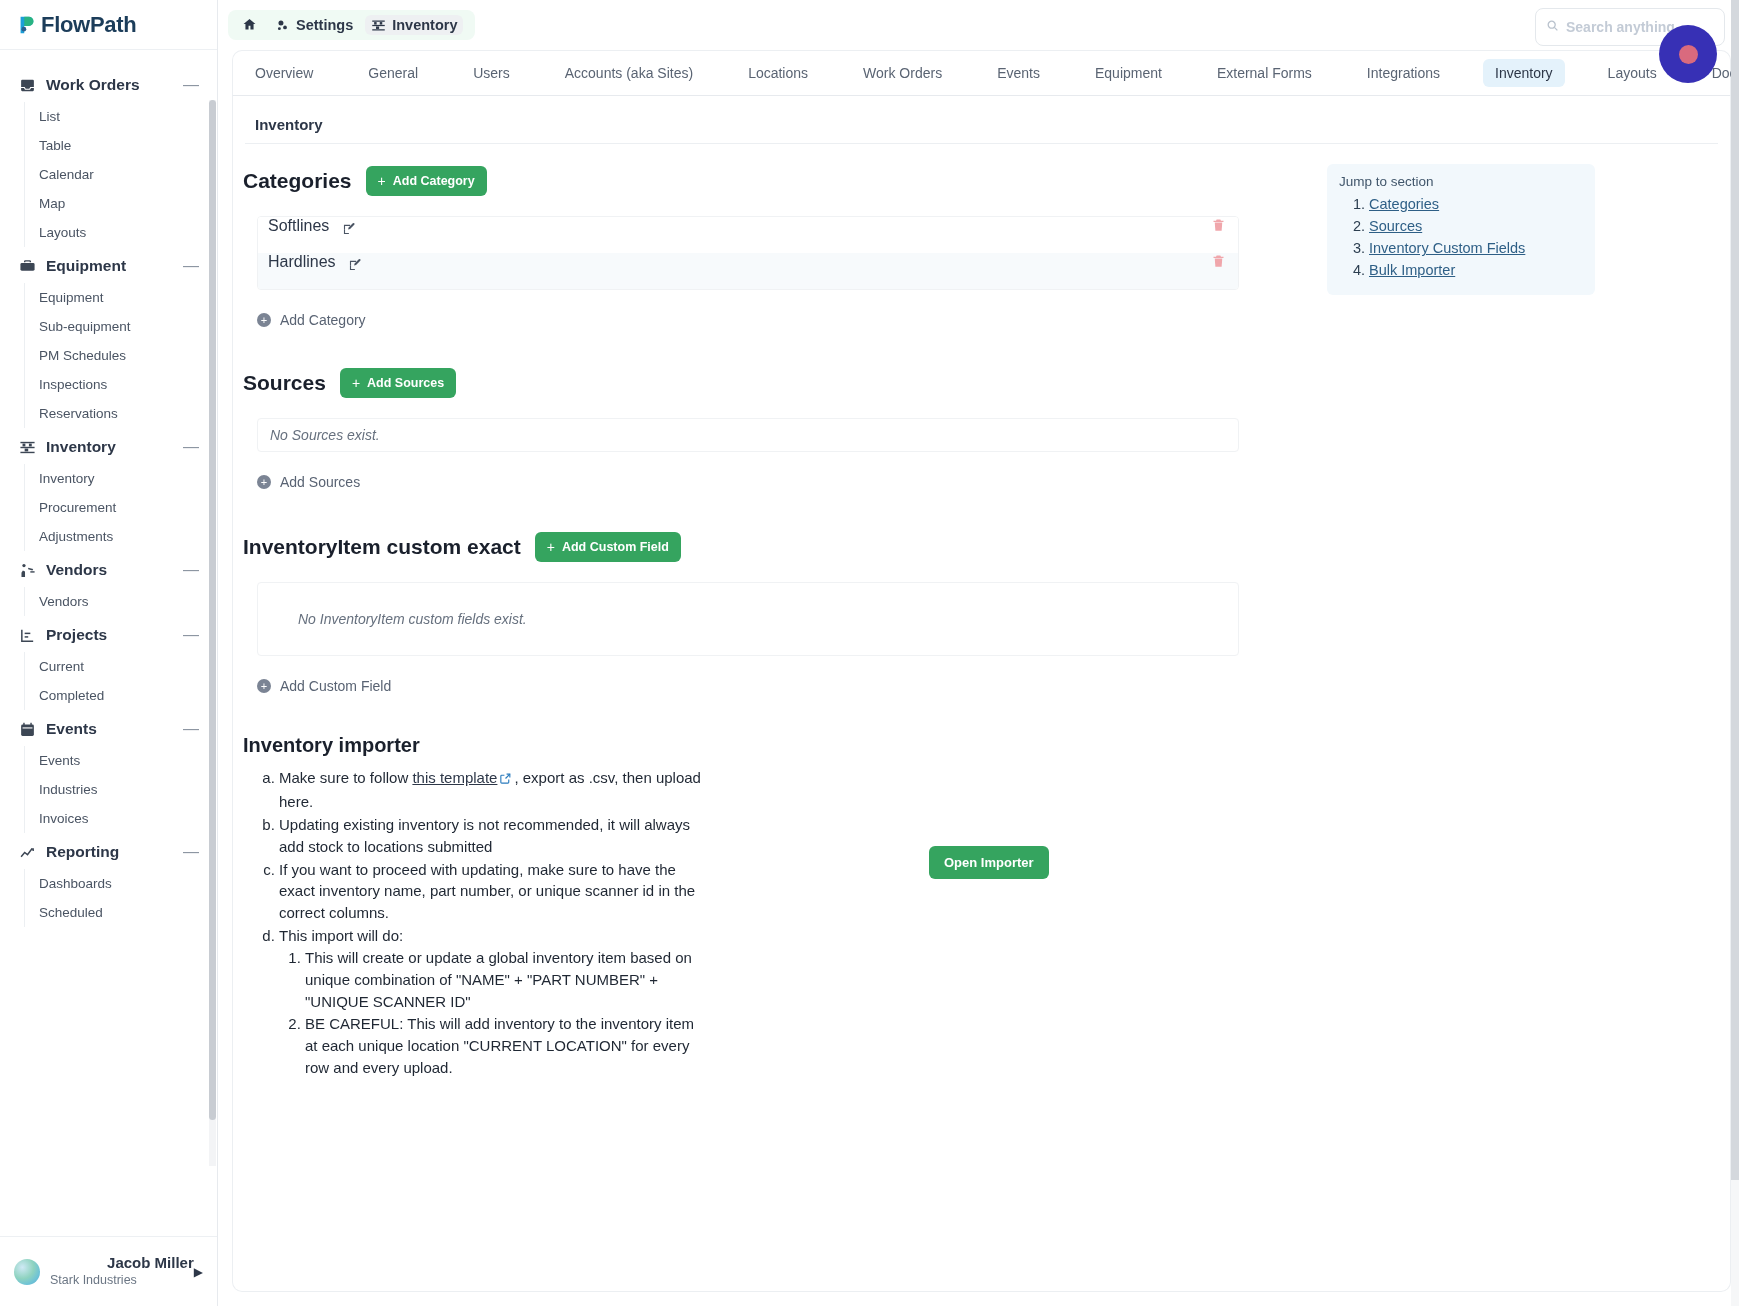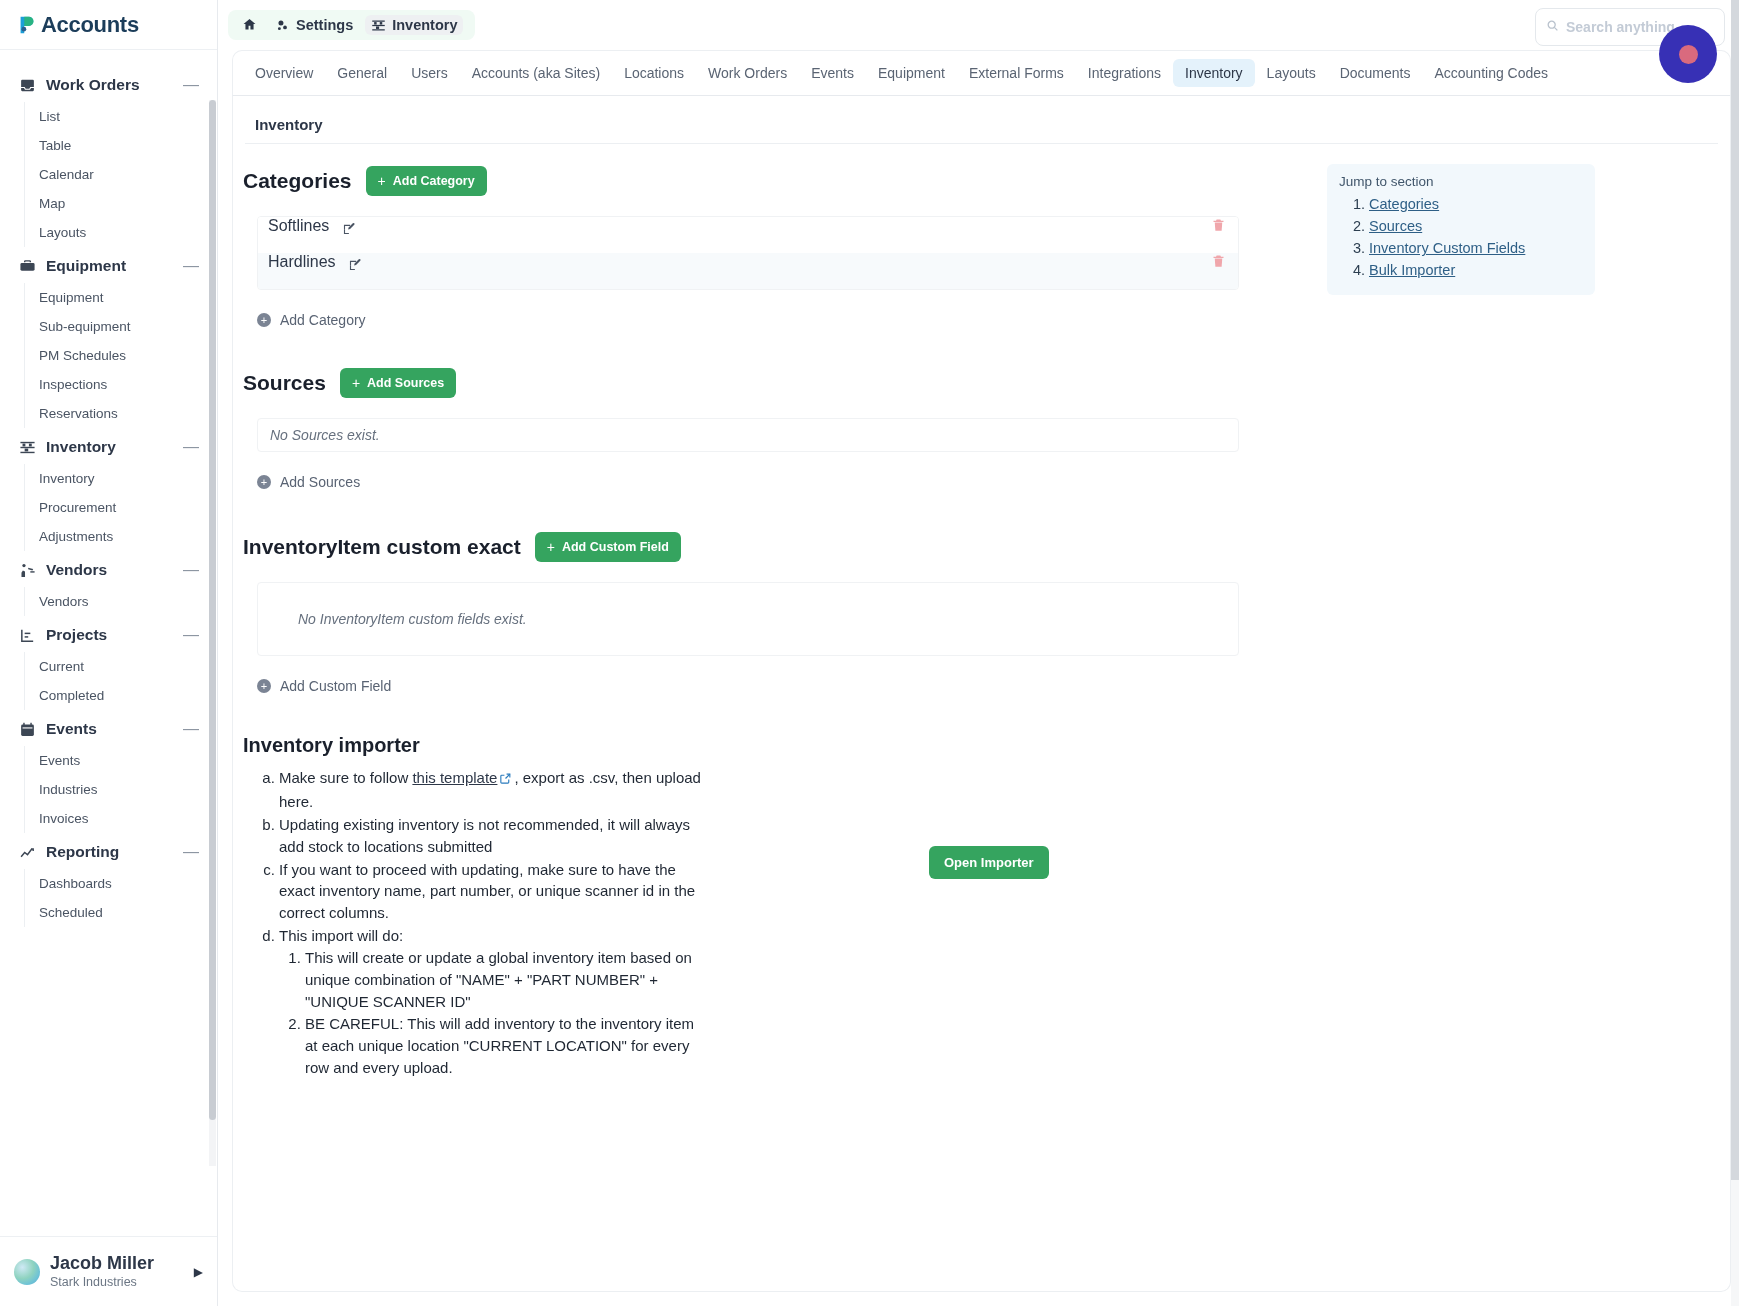--- a/index.html
+++ b/index.html
@@ -80,21 +80,21 @@
     display: flex; align-items: center;
     height: 70px;
   }
   .avatar {
     width: 26px; height: 26px; border-radius: 50%;
     background: radial-gradient(circle at 32% 32%, #cfe9f5 0%, #8fd3c0 45%, #6fc3d6 70%, #5aa9c9 100%);
     flex: 0 0 26px;
     margin-right: 10px;
   }
   .userinfo { flex: 1 1 auto; line-height: 1.25; }
-  .user-name { font-size: 18px; font-weight: bold; color: #2d3748; }
+  .user-name { font-size: 15px; font-weight: bold; color: #2d3748; text-align: right; }
   .user-org { font-size: 12.5px; color: #6b7684; }
   .footer-caret { color: #2d3748; font-size: 12px; }
 
   
   .sb-scrollbar {
     position: absolute; top: 50px; right: 1px; width: 7px;
     bottom: 70px;
     background: #f3f4f6;
   }
   .sb-thumb {
@@ -159,20 +159,21 @@
   .tabs-wrap {
     margin: 0 8px 0 14px;
     border: 1px solid #eceff2;
     border-bottom: 1px solid #e7eaee;
     border-radius: 10px 10px 0 0;
     background: #fff;
     height: 46px;
     display: flex; align-items: center;
     padding: 0 10px;
     position: relative;
+    gap: 31px;
   }
   .tab {
     font-size: 14px; color: #5a6473;
     padding: 6px 12px; border-radius: 6px;
     cursor: pointer; white-space: nowrap;
   }
   .tab.active { background: #e4f2fb; color: #2d3748; }
 
   .content-card {
     margin: 0 8px 0 14px;
@@ -319,21 +320,21 @@
 
 <div class="app">
 
   <aside class="sidebar">
     <div class="brand">
       <svg class="brand-logo" viewBox="0 0 24 24">
         <path d="M5 3h9a5 5 0 0 1 0 10H9v8H5z" fill="#1c9fd8"></path>
         <path d="M9 3h5a5 5 0 0 1 .2 10H9z" fill="#2bb673" opacity=".85"></path>
         <circle cx="8.6" cy="16.5" r="2.6" fill="#2b5f8f"></circle>
       </svg>
-      <span class="brand-name">Accounts</span>
+      <span class="brand-name">FlowPath</span>
     </div>
 
     <div class="nav-scroll">
 
       <div class="nav-group">
         <div class="nav-group-head">
           <span class="nav-group-icon">
             <svg width="17" height="17" viewBox="0 0 24 24" fill="currentColor">
                 <path d="M3 5.5A1.5 1.5 0 0 1 4.5 4h15A1.5 1.5 0 0 1 21 5.5V14h-5l-1.5 2.5h-5L8 14H3z"></path>
                 <path d="M3 15.5h4l1.5 2.5h7l1.5-2.5h4v3A1.5 1.5 0 0 1 19.5 20h-15A1.5 1.5 0 0 1 3 18.5z"></path>

